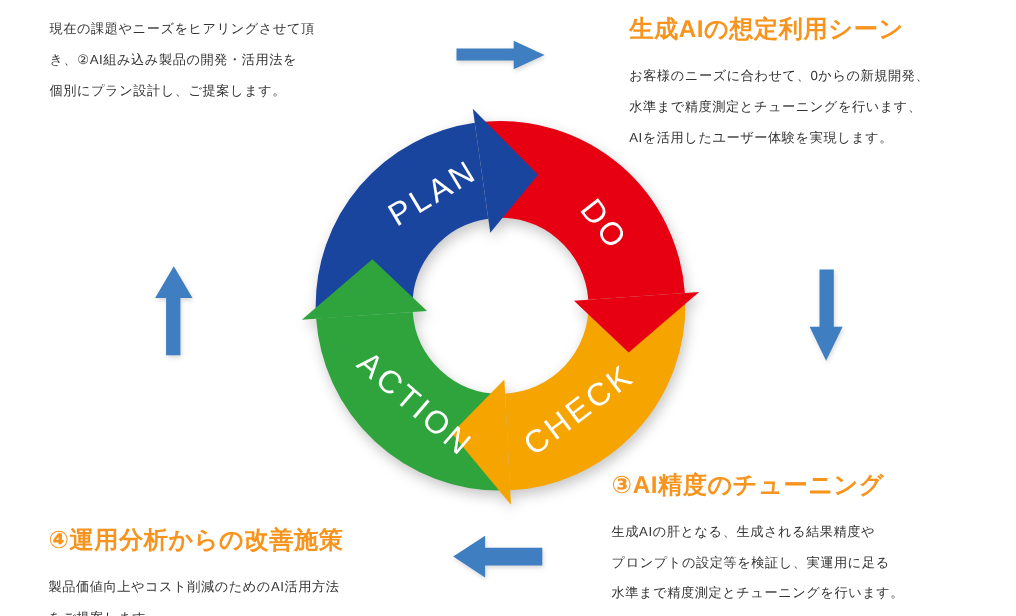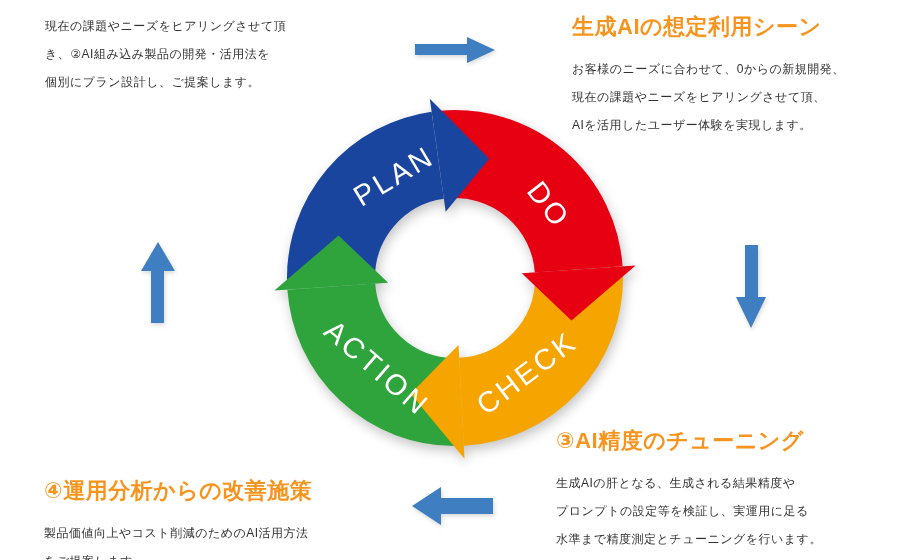--- a/index.html
+++ b/index.html
@@ -62,21 +62,21 @@
 
   <section class="block block-tl">
     <div class="body-line">現在の課題やニーズをヒアリングさせて頂</div>
     <div class="body-line">き、②AI組み込み製品の開発・活用法を</div>
     <div class="body-line">個別にプラン設計し、ご提案します。</div>
   </section>
 
   <section class="block block-tr">
     <h2 class="heading">生成AIの想定利用シーン</h2>
     <div class="body-line">お客様のニーズに合わせて、0からの新規開発、</div>
-    <div class="body-line">現在の課題やニーズをヒアリングさせて頂、</div>
+    <div class="body-line">水準まで精度測定とチューニングを行います、</div>
     <div class="body-line">AIを活用したユーザー体験を実現します。</div>
   </section>
 
   <section class="block block-bl">
     <h2 class="heading">④運用分析からの改善施策</h2>
     <div class="body-line">製品価値向上やコスト削減のためのAI活用方法</div>
     <div class="body-line">をご提案します。</div>
   </section>
 
   <section class="block block-br">

